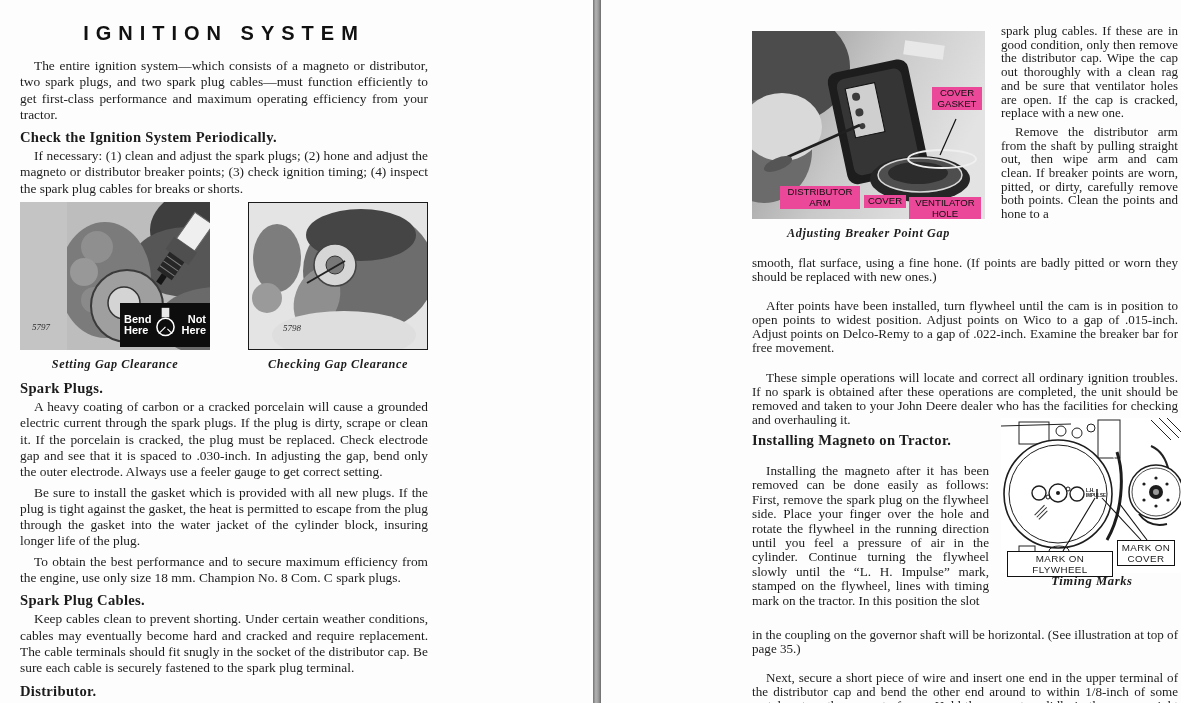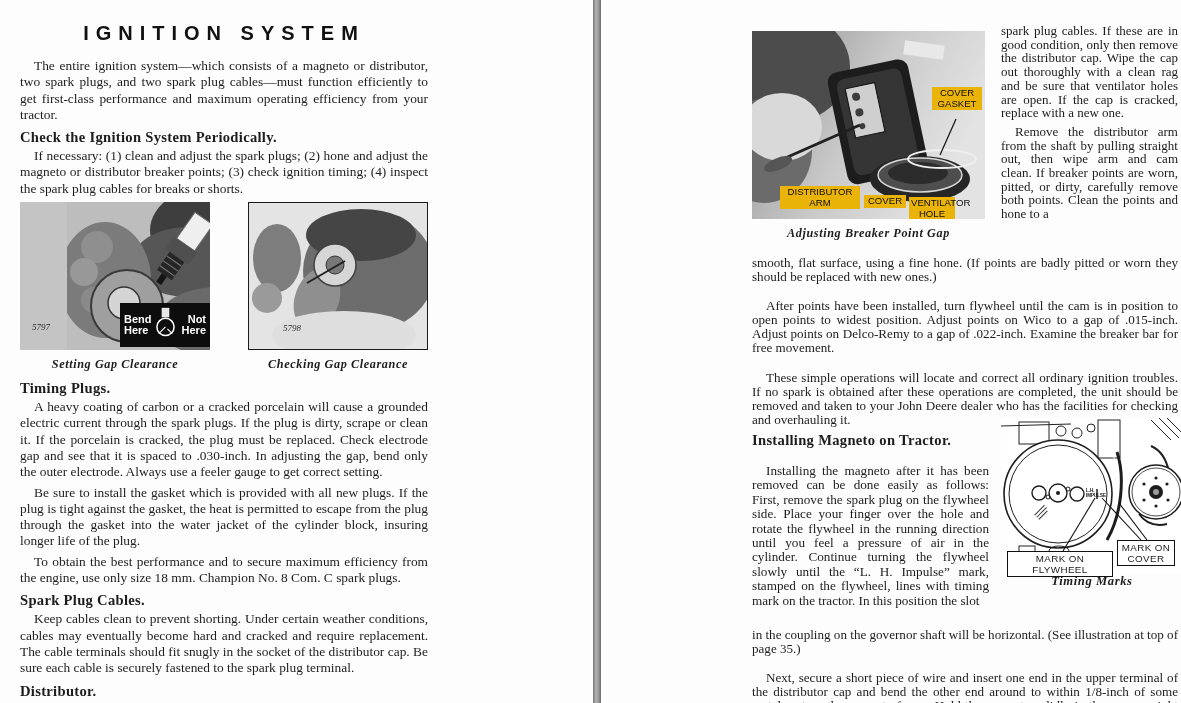--- a/index.html
+++ b/index.html
@@ -50,21 +50,21 @@
     background:#0d0d0d; display:flex; align-items:center; justify-content:space-between;
     padding:0 4px;
   }
   .inset span {
     font-family:"Liberation Sans", sans-serif; font-weight:700; font-size:11px;
     line-height:11px; color:#fff; width:32px;
   }
   .inset span.right { text-align:right; }
 
   .photo-label {
-    position:absolute; background:#eab308; color:#0e0e0e;
+    position:absolute; background:#ec4899; color:#0e0e0e;
     font-family:"Liberation Sans", sans-serif; font-size:9.6px; line-height:10.5px;
     text-align:center; padding:1px 2px;
   }
 
   
   .top-row { display:flex; gap:16px; }
   .top-row figure { width:233px; flex:0 0 auto; margin-top:9px; }
   .narrowcol { flex:1; margin-top:2px; }
 
   
@@ -150,21 +150,21 @@
             <circle cx="86" cy="62" r="9" fill="#787878" stroke="#333"></circle>
             <line x1="58" y1="80" x2="96" y2="58" stroke="#222" stroke-width="2"></line>
             <ellipse cx="95" cy="132" rx="72" ry="24" fill="#dedede"></ellipse>
           </svg>
           <span class="fig-num" style="left:34px; bottom:16px;">5798</span>
         </div>
         <figcaption class="figcaption">Checking Gap Clearance</figcaption>
       </figure>
     </div>
 
-    <h2 class="sec">Timing Plugs.</h2>
+    <h2 class="sec">Spark Plugs.</h2>
     <p class="body">A heavy coating of carbon or a cracked porcelain will cause a grounded electric current through the spark plugs. If the plug is dirty, scrape or clean it. If the porcelain is cracked, the plug must be replaced. Check electrode gap and see that it is spaced to .030-inch. In adjusting the gap, bend only the outer electrode. Always use a feeler gauge to get correct setting.</p>
     <p class="body">Be sure to install the gasket which is provided with all new plugs. If the plug is tight against the gasket, the heat is permitted to escape from the plug through the gasket into the water jacket of the cylinder block, insuring longer life of the plug.</p>
     <p class="body">To obtain the best performance and to secure maximum efficiency from the engine, use only size 18 mm. Champion No. 8 Com. C spark plugs.</p>
 
     <h2 class="sec">Spark Plug Cables.</h2>
     <p class="body">Keep cables clean to prevent shorting. Under certain weather conditions, cables may eventually become hard and cracked and require replacement. The cable terminals should fit snugly in the socket of the distributor cap. Be sure each cable is securely fastened to the spark plug terminal.</p>
 
     <h2 class="sec">Distributor.</h2>
     <p class="body">If you are experiencing ignition trouble, first check spark plugs and</p>
   </div>
@@ -202,21 +202,21 @@
             <ellipse cx="168" cy="148" rx="50" ry="23" fill="#262626"></ellipse>
             <ellipse cx="168" cy="144" rx="42" ry="17" fill="#4e4e4e" stroke="#d9d9d9" stroke-width="1.5"></ellipse>
             <ellipse cx="166" cy="142" rx="30" ry="11" fill="#2c2c2c"></ellipse>
             <ellipse cx="190" cy="128" rx="34" ry="9" fill="none" stroke="#efefef" stroke-width="2"></ellipse>
             <line x1="204" y1="88" x2="188" y2="124" stroke="#101010" stroke-width="1.2"></line>
             <rect x="152" y="12" width="40" height="14" fill="#e8e8e8" transform="rotate(8 172 19)"></rect>
           </svg>
           <div class="photo-label" style="right:3px; top:56px; width:50px;">COVER GASKET</div>
           <div class="photo-label" style="left:28px; top:155px; width:80px;">DISTRIBUTOR ARM</div>
           <div class="photo-label" style="left:112px; top:164px; width:42px;">COVER</div>
-          <div class="photo-label" style="left:157px; top:166px; width:46px;">VENTILATOR HOLE</div>
+          <div class="photo-label" style="left:157px; top:166px; width:72px;">VENTILATOR HOLE</div>
         </div>
         <figcaption class="figcaption">Adjusting Breaker Point Gap</figcaption>
       </figure>
 
       <div class="narrowcol">
         <p class="body cont">spark plug cables. If these are in good condition, only then remove the distributor cap. Wipe the cap out thoroughly with a clean rag and be sure that ventilator holes are open. If the cap is cracked, replace with a new one.</p>
         <p class="body">Remove the distributor arm from the shaft by pulling straight out, then wipe arm and cam clean. If breaker points are worn, pitted, or dirty, carefully remove both points. Clean the points and hone to a</p>
       </div>
     </div>
 

